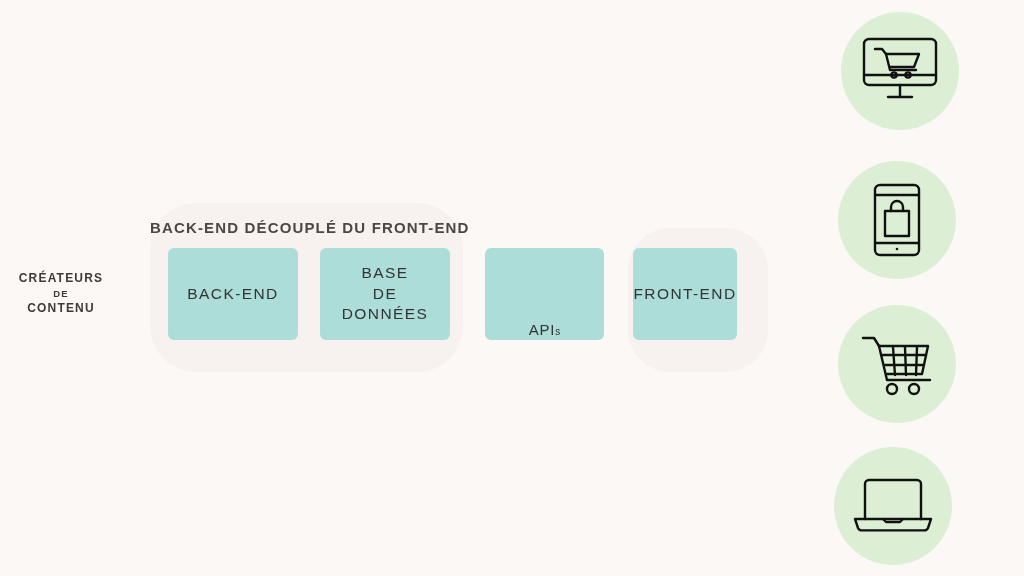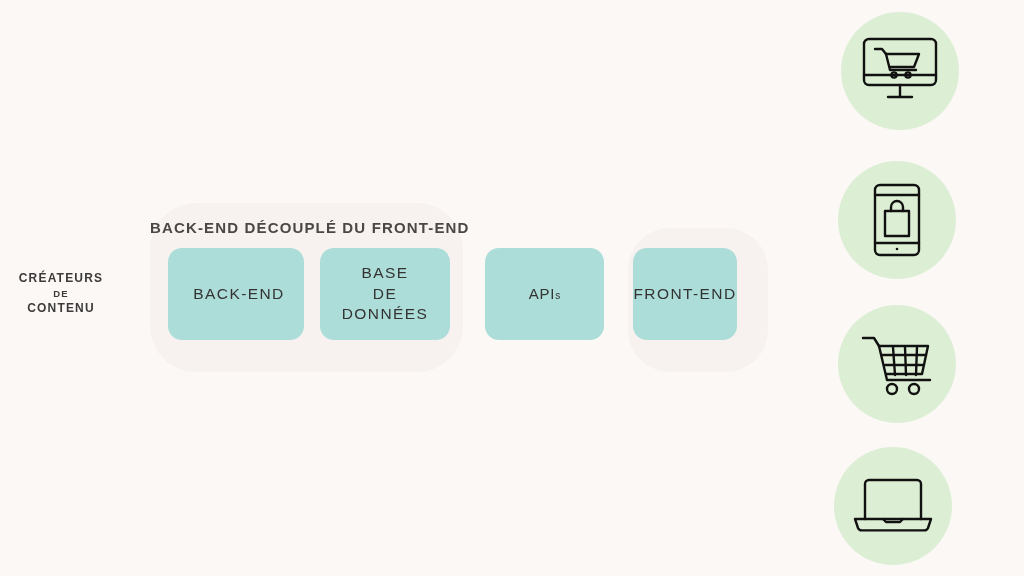--- a/index.html
+++ b/index.html
@@ -73,34 +73,34 @@
     font-weight: 700;
     letter-spacing: 1.15px;
     color: #4A4745;
     white-space: nowrap;
   }
 
   
   .tealbox {
     position: absolute;
     background: #ADDDD8;
-    border-radius: 14px;
+    border-radius: 6px;
     display: flex;
     align-items: center;
     justify-content: center;
     text-align: center;
     color: #333333;
     letter-spacing: 1.4px;
     line-height: 1.33;
     top: 248px;
     height: 92px;
   }
-  #box-backend  { left: 168px; width: 130px; font-size: 15.5px; padding-left: 6px; }
+  #box-backend  { left: 168px; width: 130px; font-size: 15.5px; }
   #box-database { left: 320px; width: 130px; font-size: 15.5px; }
-  #box-apis     { left: 485px; width: 119px; font-size: 15px; letter-spacing: 0.8px; }
+  #box-apis     { left: 485px; width: 119px; font-size: 15px; letter-spacing: 0.8px; align-items: flex-end; }
   #box-frontend { left: 633px; width: 104px; font-size: 15.5px; }
   #box-database .lines { white-space: pre-line; }
   .apis-sub {
     font-size: 10px;
     letter-spacing: 0;
     vertical-align: baseline;
   }
 
   
   .icon-circle {

